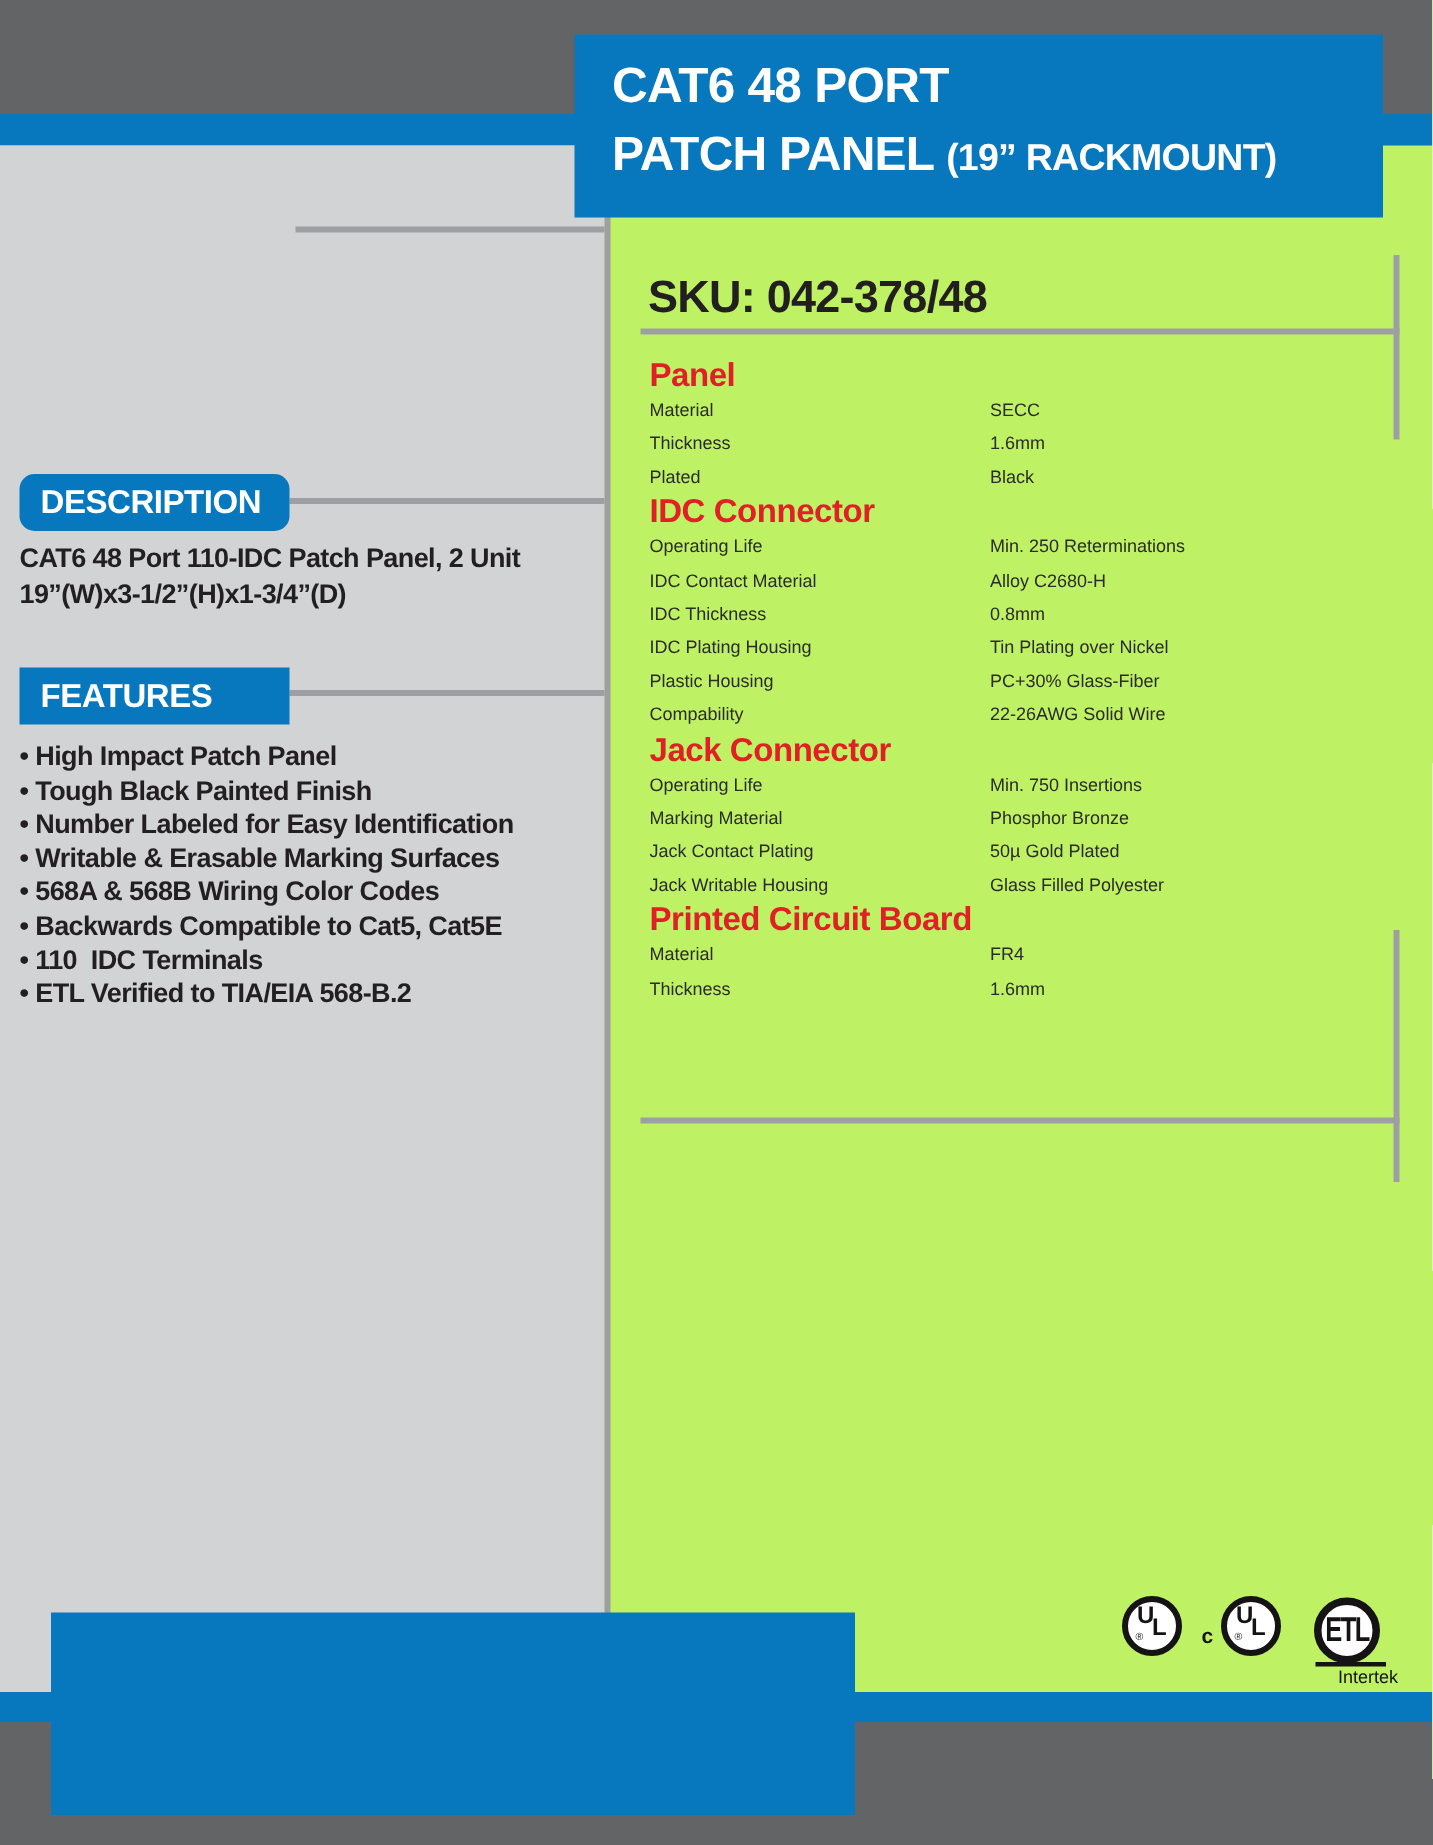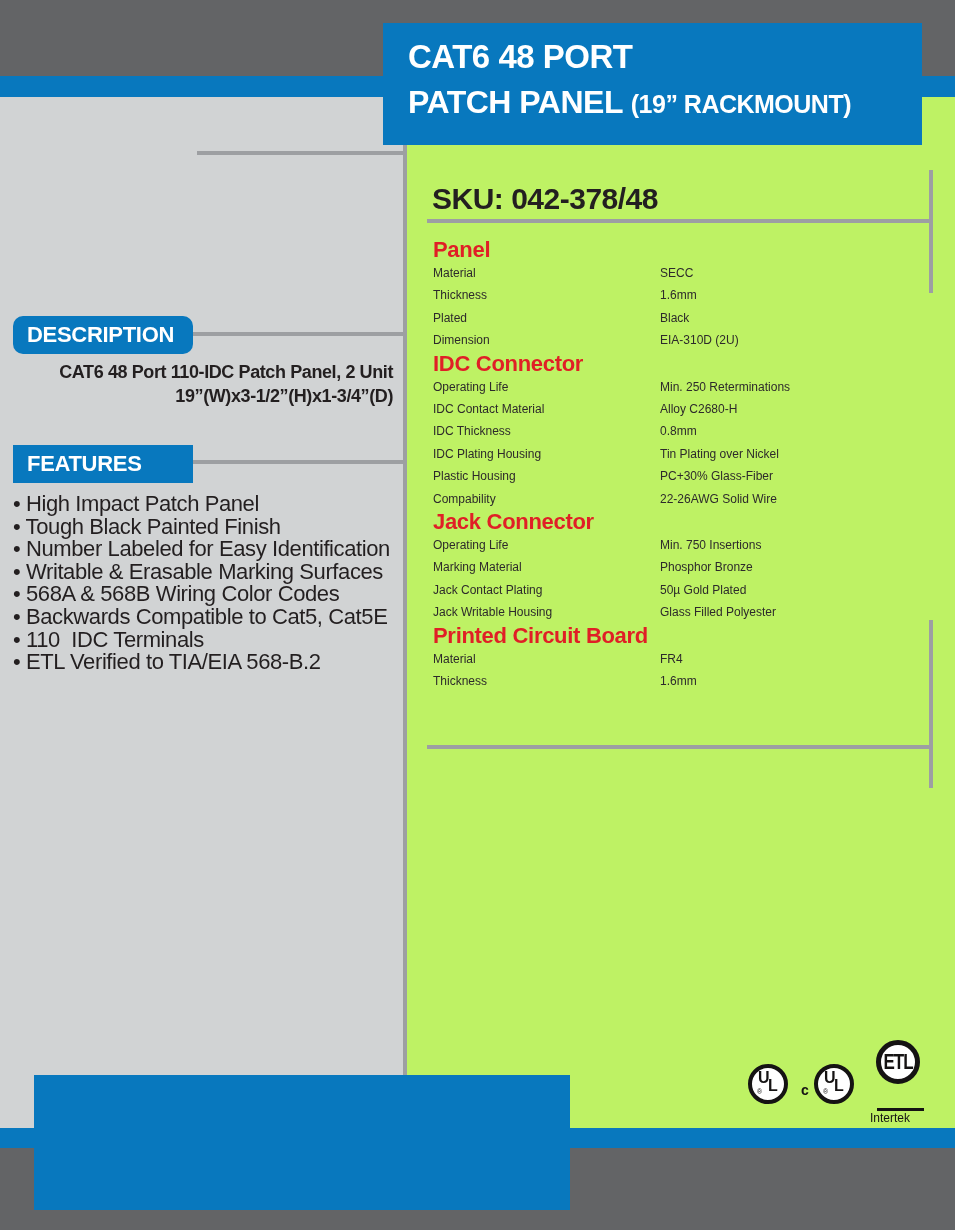--- a/index.html
+++ b/index.html
@@ -26,22 +26,22 @@
   .h-line{position:absolute;height:4px;background:var(--line);}
   .line-header{left:197px;top:151px;width:206px;}
   .line-desc{left:193px;top:332px;width:210px;}
   .line-feat{left:193px;top:460px;width:210px;}
   
   .label-box{position:absolute;left:13px;width:180px;height:38px;background:var(--blue);z-index:2;
     color:#fff;font-weight:700;font-size:22px;line-height:38px;padding-left:14px;box-sizing:border-box;letter-spacing:-0.3px;}
   .desc-box{top:316px;border-radius:10px;}
   .feat-box{top:445px;}
   .desc-text{position:absolute;left:13px;top:360px;width:380px;font-size:18px;font-weight:700;
-    line-height:24px;letter-spacing:-0.4px;text-align:right;}
-  .feat-list{position:absolute;left:13px;top:493px;width:388px;font-size:22px;font-weight:400;
+    line-height:24px;letter-spacing:-0.4px;}
+  .feat-list{position:absolute;left:13px;top:493px;width:388px;font-size:18px;font-weight:700;
     line-height:22.6px;letter-spacing:-0.4px;}
   .feat-item{white-space:pre-wrap;}
   
   .sku{position:absolute;left:432px;top:182px;font-size:30px;font-weight:700;letter-spacing:-0.5px;}
   .sku-rule{position:absolute;left:427px;top:219px;width:506px;height:4px;background:var(--line);}
   .bottom-rule{position:absolute;left:427px;top:745px;width:506px;height:4px;background:var(--line);}
   .v-seg1{position:absolute;left:929px;top:170px;width:4px;height:123px;background:var(--line);}
   .v-seg2{position:absolute;left:929px;top:620px;width:4px;height:168px;background:var(--line);}
   .specs{position:absolute;left:433px;top:238px;width:498px;}
   .spec-heading{font-size:22px;font-weight:700;color:var(--red);line-height:24px;margin:0;letter-spacing:-0.3px;}
@@ -53,26 +53,26 @@
   .bottom-bar{position:absolute;left:0;top:1148px;width:955px;height:82px;background:var(--dark);}
   .bottom-blue-box{position:absolute;left:34px;top:1075px;width:536px;height:135px;background:var(--blue);z-index:3;}
   
   .ul-circle{position:absolute;width:32px;height:32px;border:4px solid #151313;border-radius:50%;background:#fff;}
   .ul1{left:748px;top:1064px;}
   .ul2{left:814px;top:1064px;}
   .ul-u{position:absolute;left:6px;top:1px;font-size:16px;font-weight:800;color:#151313;}
   .ul-l{position:absolute;left:16px;top:9px;font-size:16px;font-weight:800;color:#151313;}
   .ul-r{position:absolute;left:5px;top:20px;font-size:7px;color:#151313;}
   .c-small{position:absolute;left:801px;top:1082px;font-size:14px;font-weight:800;color:#151313;}
-  .etl-circle{position:absolute;left:876px;top:1040px;width:34px;height:34px;border:5px solid #151313;
+  .etl-circle{position:absolute;left:876px;top:1065px;width:34px;height:34px;border:5px solid #151313;
     border-radius:50%;background:#fff;text-align:center;}
   .etl-text{display:inline-block;font-size:17px;font-weight:800;color:#151313;transform:scaleY(1.35);
     letter-spacing:-1px;line-height:34px;}
   .etl-line{position:absolute;left:877px;top:1108px;width:47px;height:3px;background:#151313;}
-  .intertek{position:absolute;left:870px;top:1111px;width:62px;text-align:left;font-size:12px;color:#151313;}
+  .intertek{position:absolute;left:870px;top:1111px;width:62px;text-align:right;font-size:12px;color:#151313;}
 </style>
 </head>
 <body>
 
 <div class="page">
 
   <div class="top-bar"></div>
   <div class="top-stripe"></div>
 
   <div class="left-panel"></div>
@@ -117,24 +117,20 @@
         <span class="spec-value">SECC</span>
       </div>
       <div class="spec-row">
         <span class="spec-label">Thickness</span>
         <span class="spec-value">1.6mm</span>
       </div>
       <div class="spec-row">
         <span class="spec-label">Plated</span>
         <span class="spec-value">Black</span>
       </div>
-      <div class="spec-row">
-        <span class="spec-label">Dimension</span>
-        <span class="spec-value">EIA-310D (2U)</span>
-      </div>
       <div class="spec-heading">IDC Connector</div>
       <div class="spec-row">
         <span class="spec-label">Operating Life</span>
         <span class="spec-value">Min. 250 Reterminations</span>
       </div>
       <div class="spec-row">
         <span class="spec-label">IDC Contact Material</span>
         <span class="spec-value">Alloy C2680-H</span>
       </div>
       <div class="spec-row">

